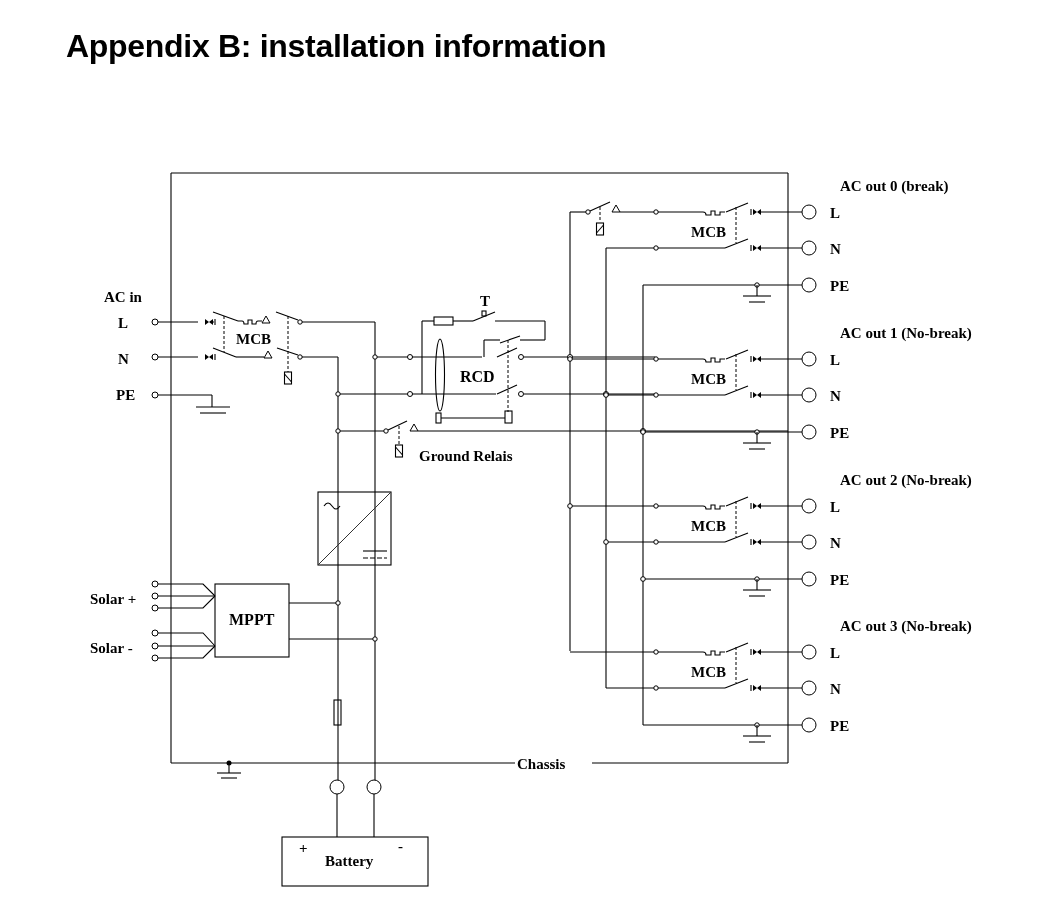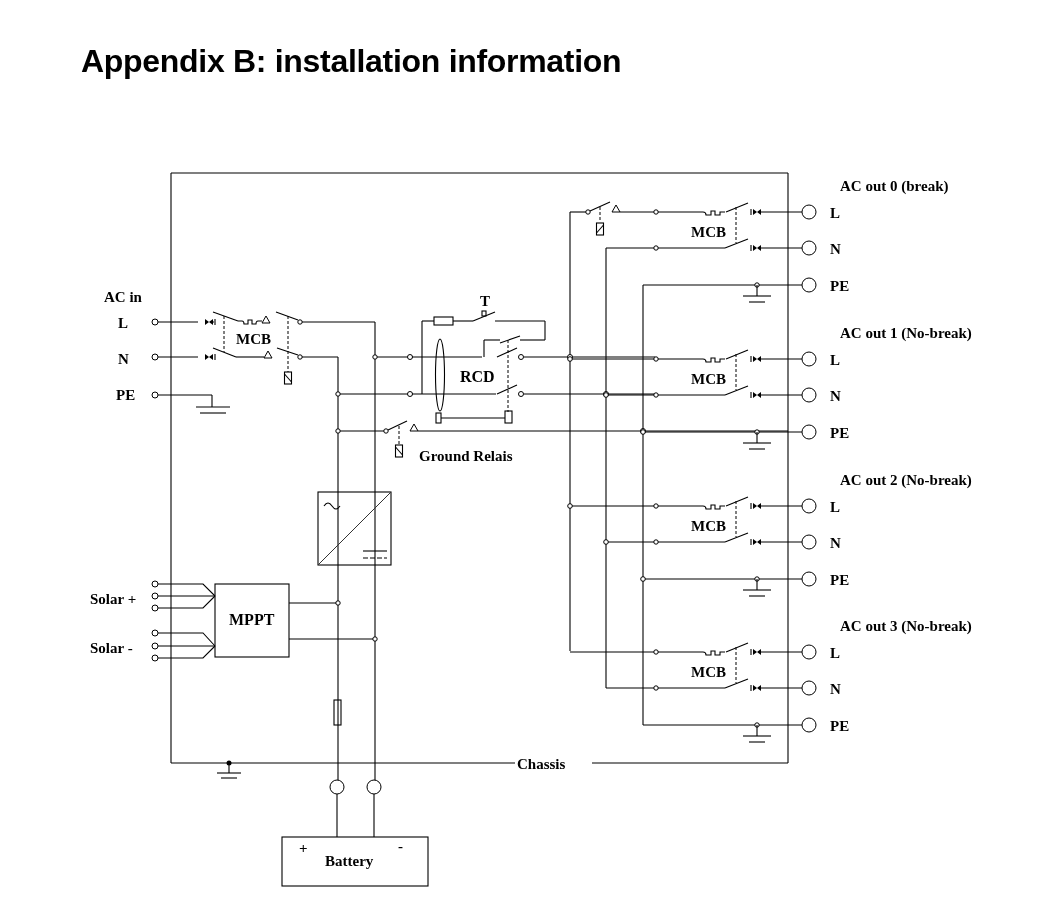--- a/index.html
+++ b/index.html
@@ -1,21 +1,21 @@
 <!DOCTYPE html>
 <html><head>
 <meta charset="utf-8">
 <style>
   html, body { margin: 0; padding: 0; background: #ffffff; }
   body { width: 1059px; height: 919px; position: relative; overflow: hidden; }
   .title {
     position: absolute; left: 66px; top: 28px;
     font-family: "Liberation Sans", sans-serif;
     font-weight: bold; font-size: 32px; color: #000;
-    letter-spacing: -0.3px; margin: 15px;
+    letter-spacing: -0.3px; margin: 0;
   }
   svg { position: absolute; left: 0; top: 0; }
   .w { stroke: #000; stroke-width: 1.1; fill: none; }
   .g { stroke: #333; stroke-width: 1; fill: none; }
   .dash { stroke: #000; stroke-width: 1; stroke-dasharray: 3 2; fill: none; }
   .lbl { font-family: "Liberation Serif", serif; font-weight: bold; font-size: 15px; fill: #000; }
   .lbl-big { font-family: "Liberation Serif", serif; font-weight: bold; font-size: 16px; fill: #000; }
   .node { fill: #fff; stroke: #000; stroke-width: 1; }
   .dot { fill: #000; }
 </style>

